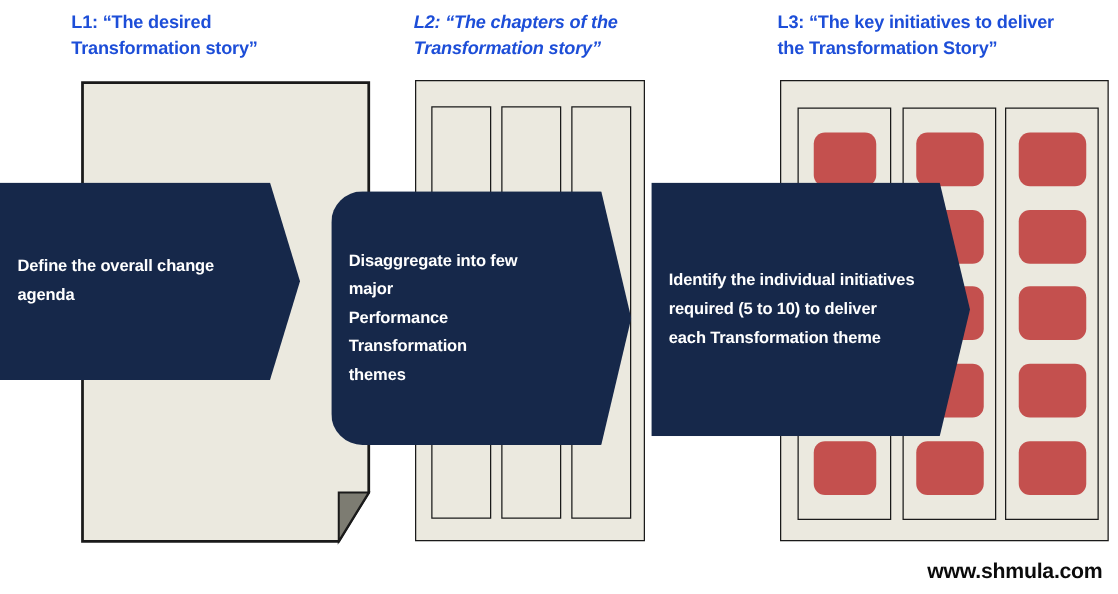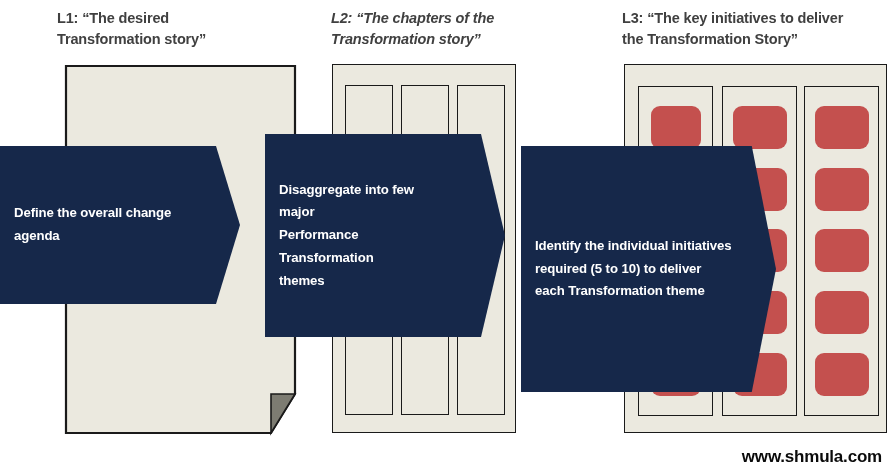--- a/index.html
+++ b/index.html
@@ -15,21 +15,21 @@
   }
 
   .stage { position: absolute; inset: 0; }
 
   
   .col-header {
     position: absolute;
     font-weight: bold;
     font-size: 14.5px;
     line-height: 1.42;
-    color: #404040;
+    color: #1d4ed8;
     letter-spacing: -0.15px;
     white-space: pre-line;
   }
   #hdr-l1 { left: 57px;  top: 8px;  width: 250px; }
   #hdr-l2 { left: 331px; top: 8px;  width: 270px; font-style: italic; }
   #hdr-l3 { left: 622px; top: 8px;  width: 275px; }
 
   
   .panel {
     position: absolute;
@@ -97,26 +97,26 @@
     white-space: pre-line;
   }
   .chevron .chev-text { display: block; }
 
   #arrow-1 {
     left: 0px; top: 146px; width: 240px; height: 158px;
     clip-path: polygon(0 0, 90.0% 0, 100% 50%, 90.0% 100%, 0 100%);
     padding-left: 14px; padding-right: 42px;
   }
   #arrow-2 {
-    left: 265px; top: 134px; width: 240px; height: 203px;
+    left: 265px; top: 153px; width: 240px; height: 203px;
     clip-path: polygon(0 0, 90.0% 0, 100% 50%, 90.0% 100%, 0 100%);
-    padding-left: 14px; padding-right: 55px;
+    padding-left: 14px; padding-right: 55px; border-radius: 25px;
   }
   #arrow-3 {
-    left: 521px; top: 146px; width: 255px; height: 246px;
+    left: 521px; top: 146px; width: 255px; height: 203px;
     clip-path: polygon(0 0, 90.5% 0, 100% 50%, 90.5% 100%, 0 100%);
     padding-left: 14px; padding-right: 40px;
   }
 
   
   #watermark {
     position: absolute;
     right: 12px; bottom: 8px;
     font-weight: bold;
     font-size: 17px;

